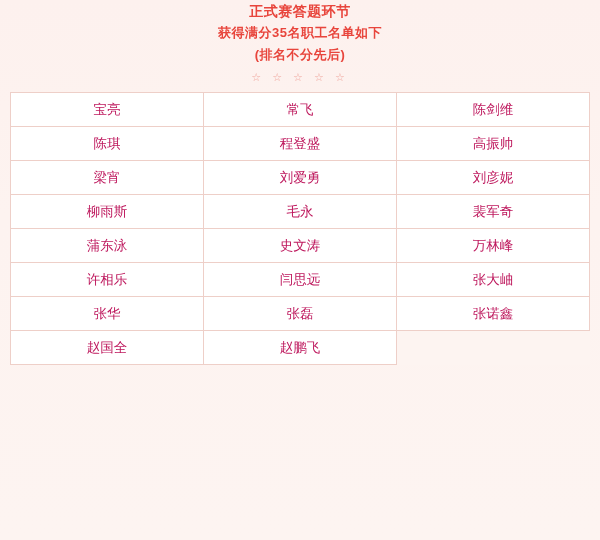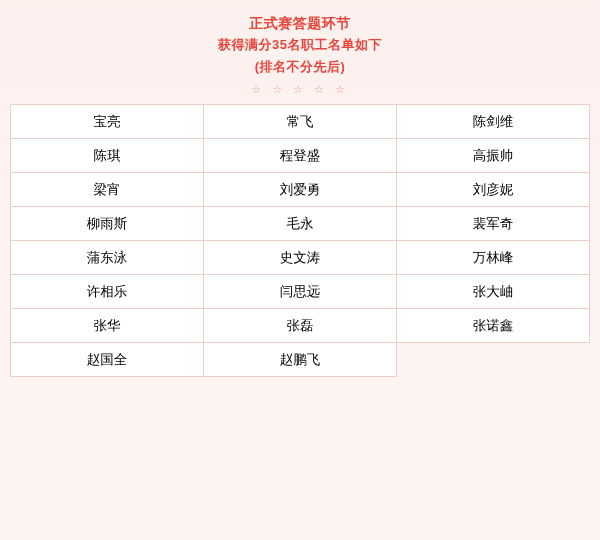--- a/index.html
+++ b/index.html
@@ -15,21 +15,20 @@
     overflow: hidden;
   }
   .page {
     width: 600px;
     height: 540px;
     box-sizing: border-box;
     background: linear-gradient(180deg, #fdf1ee 0%, #fdf3f0 40%, #fdf4f1 100%);
     display: flex;
     flex-direction: column;
     align-items: center;
-    padding-top: 12px;
   }
   .header {
     text-align: center;
     width: 100%;
   }
   .title-line {
     color: #e8453c;
     font-weight: bold;
     font-size: 14px;
     line-height: 22px;
@@ -58,21 +57,21 @@
     border-collapse: collapse;
     table-layout: fixed;
     background: #ffffff;
   }
   table.names td {
     border: 1px solid #eecfc8;
     height: 33px;
     text-align: center;
     vertical-align: middle;
     font-size: 13.5px;
-    color: #000000;
+    color: #be185d;
     padding: 0;
     margin-top: 12px;
   }
   table.names td.empty {
     background: #fdf4f1;
     border-color: #fdf4f1;
     border-left: 1px solid #fdf4f1;
     border-right: 1px solid #fdf4f1;
     border-bottom: 1px solid #fdf4f1;
   }

